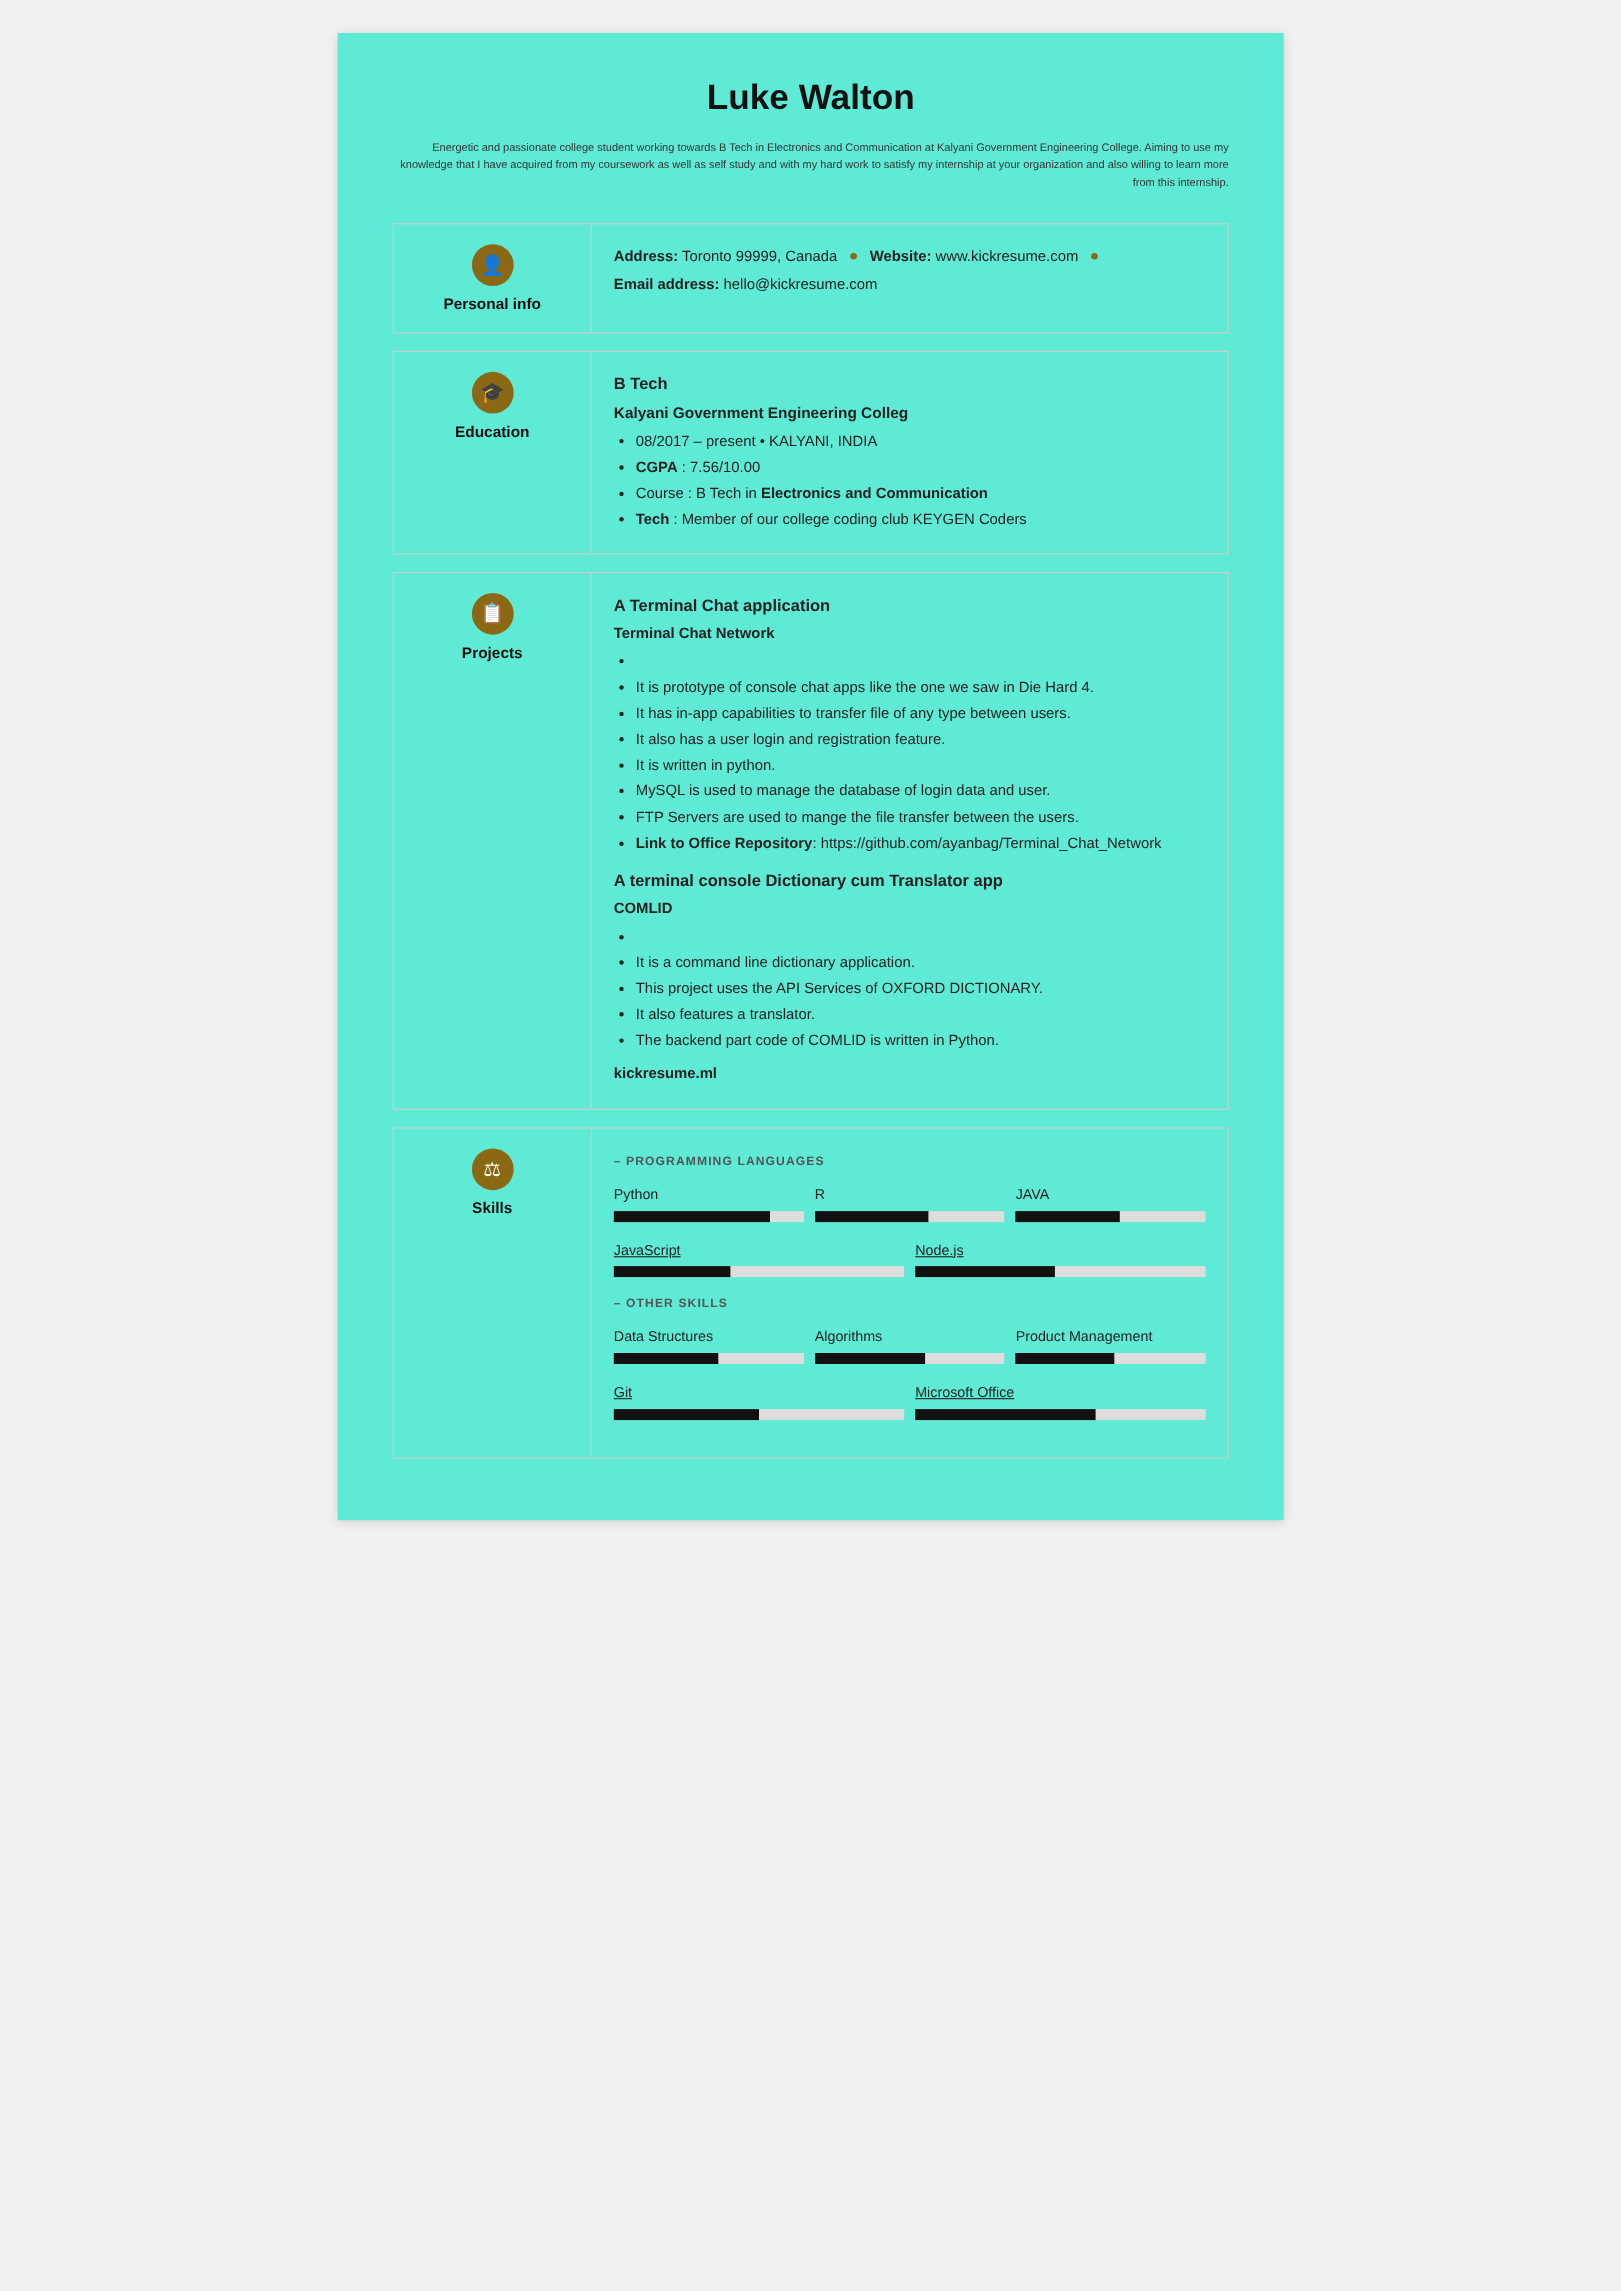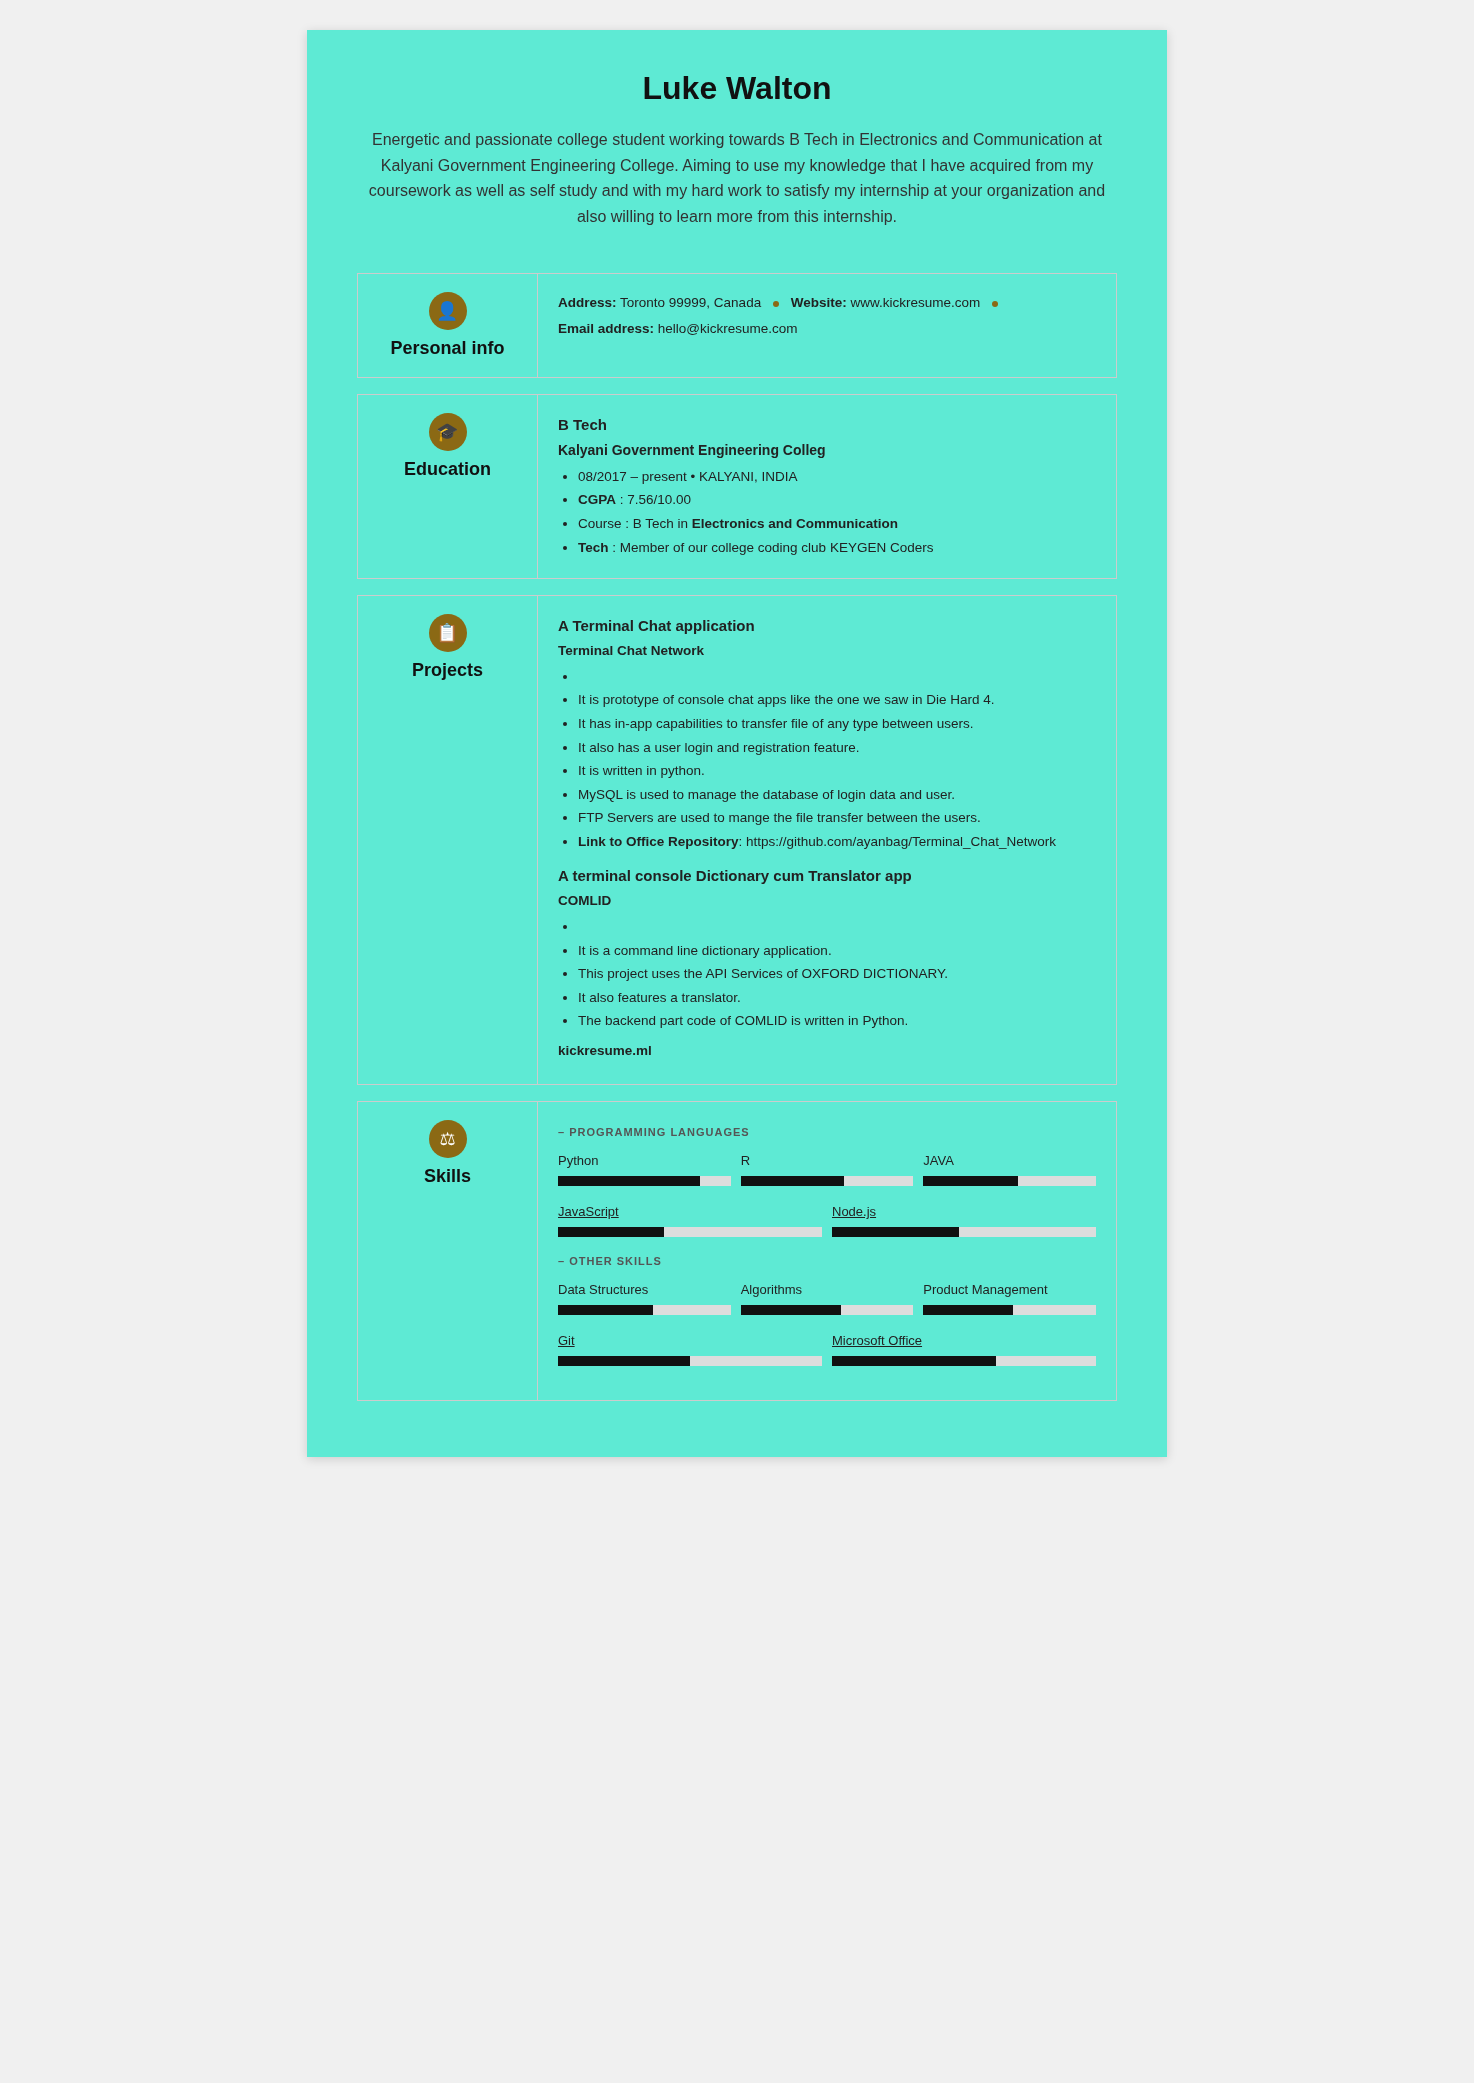--- a/index.html
+++ b/index.html
@@ -19,25 +19,25 @@
       box-shadow: 0 2px 10px rgba(0,0,0,0.15);
     }
     .name {
       text-align: center;
       font-size: 32px;
       font-weight: bold;
       margin-bottom: 20px;
       color: #111;
     }
     .summary {
-      text-align: center;
-      font-size: 16px;
+      text-align: right;
+      font-size: 10px;
       line-height: 1.6;
       color: #333;
-      margin-bottom: 44px;
+      margin-bottom: 28px;
     }
     .section {
       border: 1px solid #ccc;
       display: flex;
       margin-bottom: 16px;
     }
     .section-left {
       width: 180px;
       min-width: 180px;
       padding: 18px 16px;
@@ -54,21 +54,21 @@
       background: #8B6914;
       border-radius: 50%;
       display: flex;
       align-items: center;
       justify-content: center;
       color: #fff;
       font-size: 18px;
     }
     .section-title {
       font-weight: bold;
-      font-size: 18px;
+      font-size: 14px;
       text-align: center;
       color: #111;
     }
     .section-right {
       padding: 18px 20px;
       flex: 1;
       line-height: 1.6;
     }
     
     .personal-info-line {

